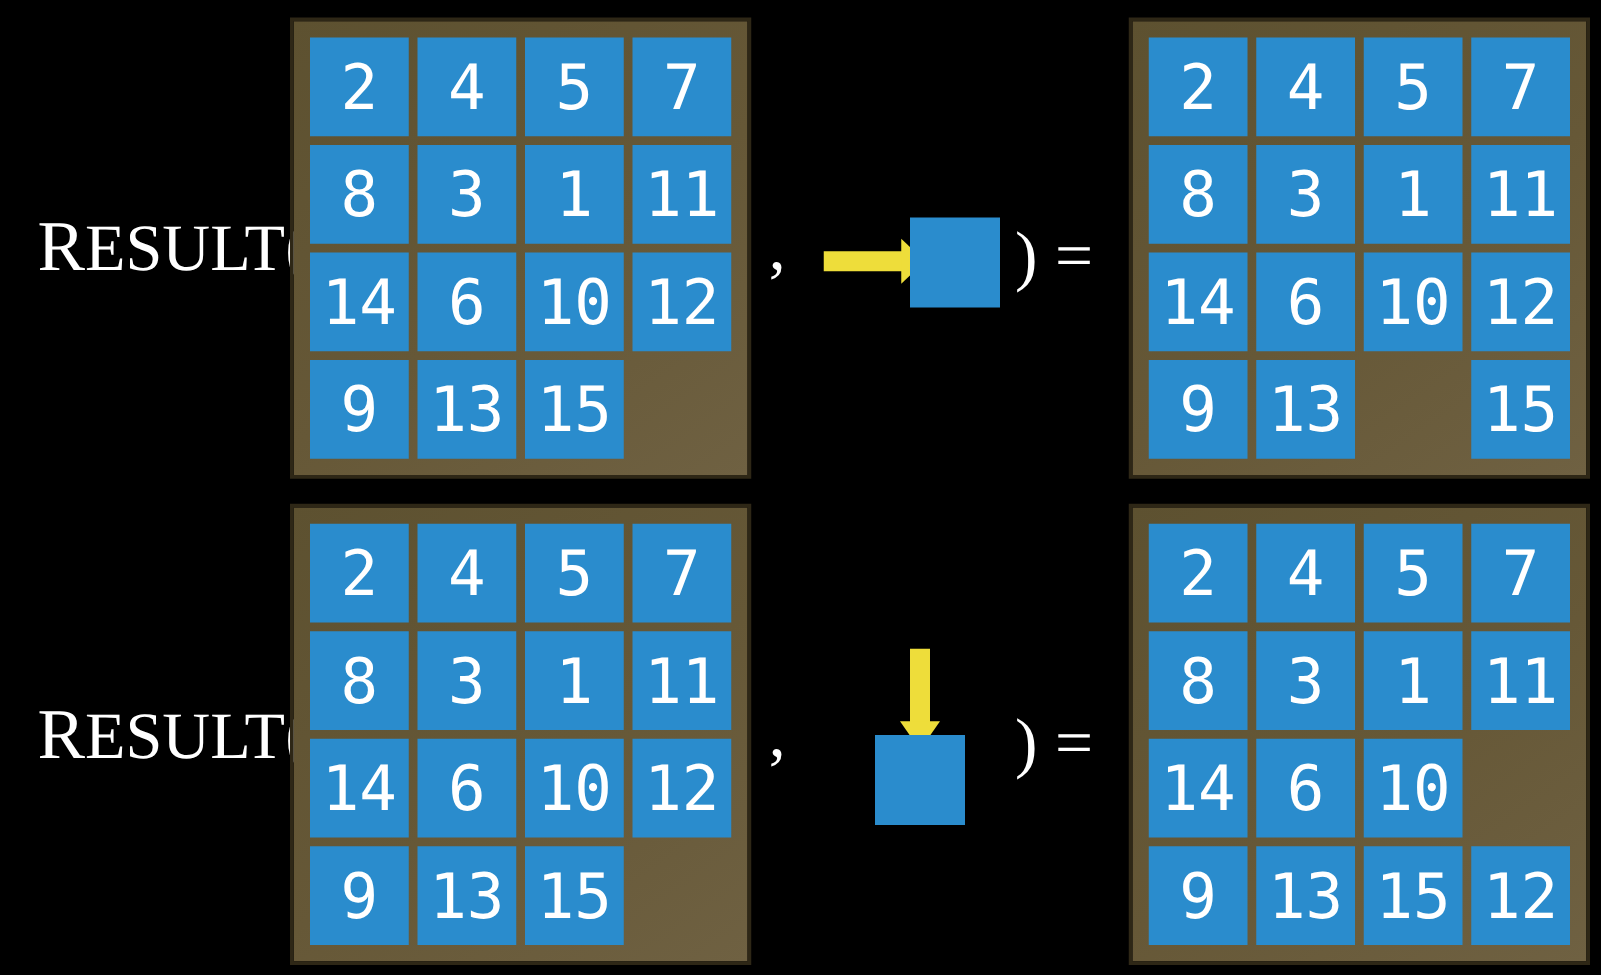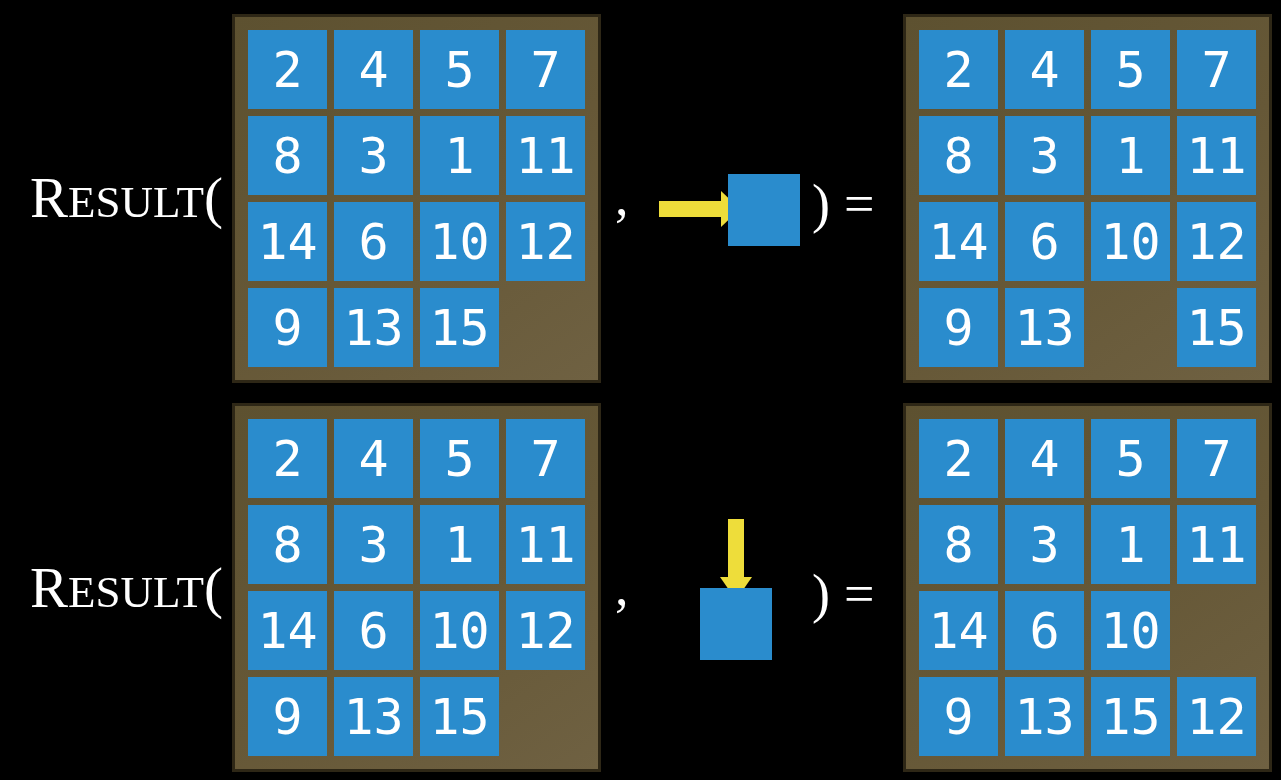--- a/index.html
+++ b/index.html
@@ -26,21 +26,21 @@
     font-family:"DejaVu Sans Mono",monospace;font-size:50px;line-height:1;
     display:flex;align-items:center;justify-content:center;
   }
   .g-a1{left:232px;top:14px;}
   .g-b1{left:903px;top:14px;}
   .g-a2{left:232px;top:403px;}
   .g-b2{left:903px;top:403px;}
   
   .result-label{position:absolute;color:var(--white);white-space:nowrap;line-height:1;}
   .result-label .cap{font-size:57px;}
-  .result-label .sc{font-size:45px;margin-top:16px;}
+  .result-label .sc{font-size:53px;margin-top:16px;}
   .lbl1{left:30px;top:169px;}
   .lbl2{left:30px;top:559px;}
   .comma{position:absolute;color:var(--white);font-size:54px;line-height:1;}
   .comma1{left:615px;top:170px;}
   .comma2{left:615px;top:560px;}
   .close-eq{position:absolute;color:var(--white);font-size:54px;line-height:1;white-space:nowrap;}
   .close-eq .eq{margin-left:14px;}
   .ce1{left:812px;top:177px;}
   .ce2{left:812px;top:567px;}
   

